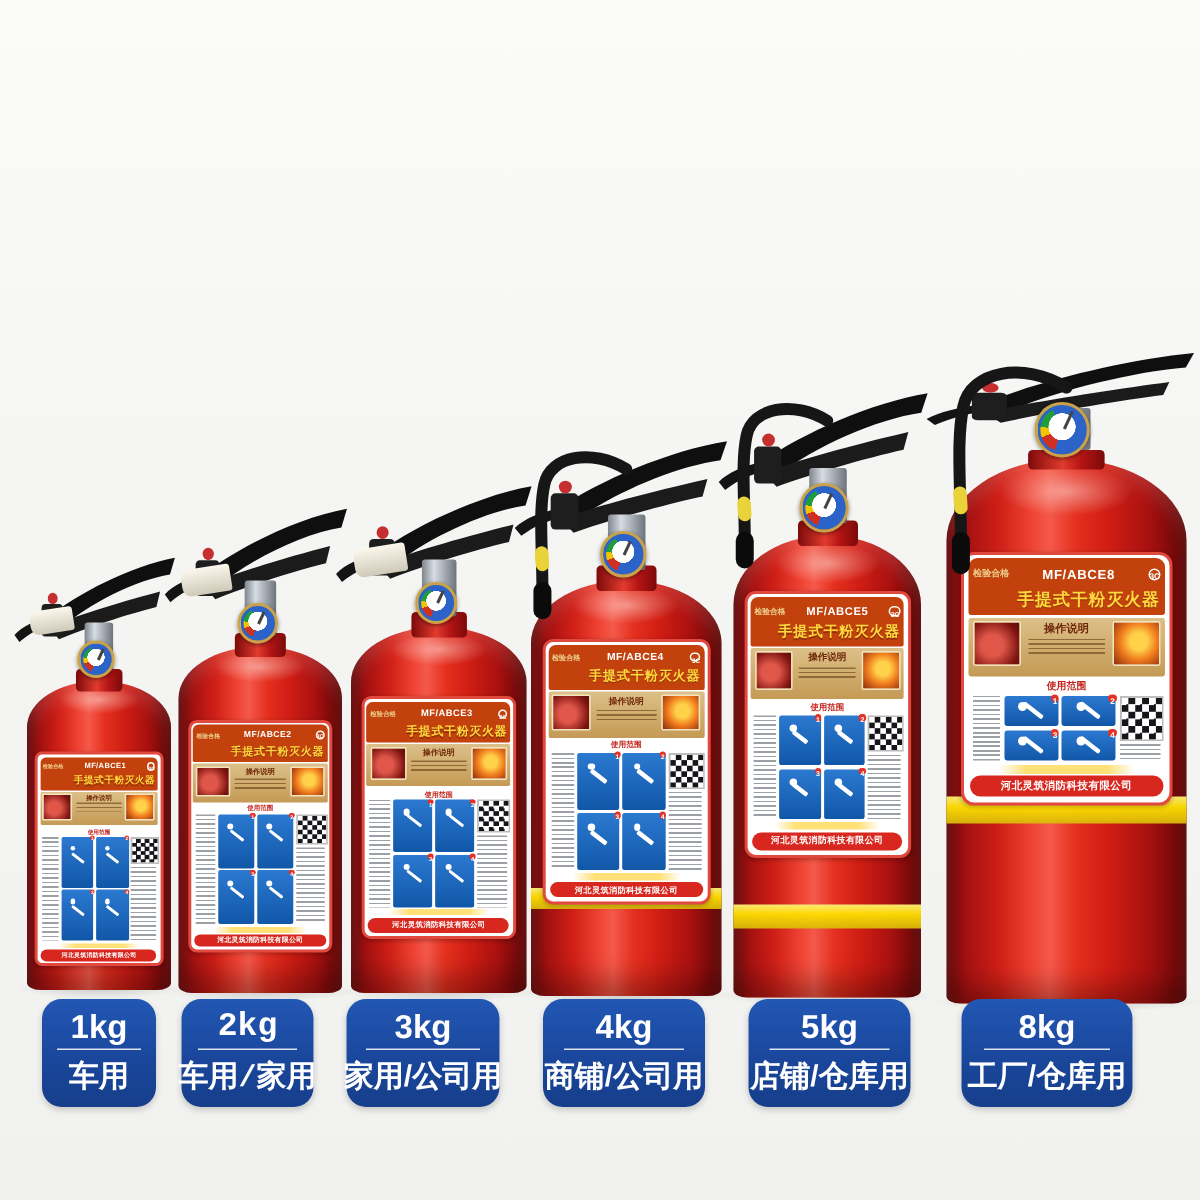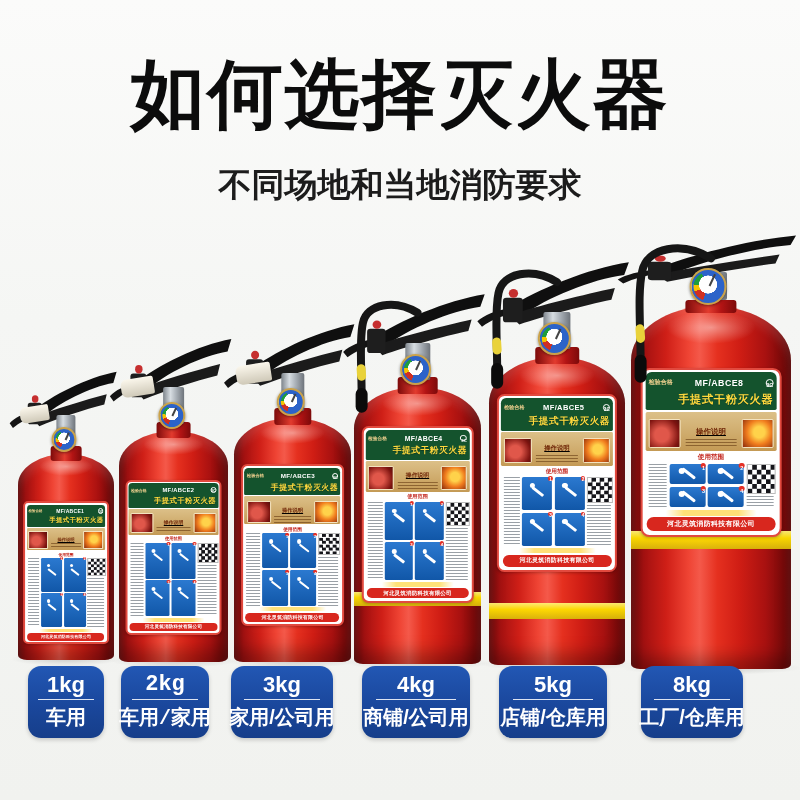--- a/index.html
+++ b/index.html
@@ -56,30 +56,30 @@
   .hose .hb{stroke:#e9d23a; stroke-width:9px;}
   .hose .ht{stroke:#0b0b0b; stroke-width:12px;}
   .band{position:absolute; left:0; right:0; height:5%; min-height:10px; z-index:3;
     background:linear-gradient(180deg,#fff27a,#ffe000 40%,#d9b80a); opacity:.95;}
   
   .label{position:absolute; left:50%; transform:translateX(-50%);
     top:var(--lt); height:var(--lh); width:82%; z-index:5;
     background:#fff; border:2px solid #e2493e; border-radius:.8em;
     font-size:var(--fs); display:flex; flex-direction:column; overflow:hidden;
     box-shadow:0 1px 3px rgba(0,0,0,.25); padding:.25em;}
-  .lbl-red{background:#14532d; border-radius:.55em .55em .15em .15em; padding:.15em .3em .3em;}
+  .lbl-red{background:#c2410c; border-radius:.55em .55em .15em .15em; padding:.15em .3em .3em;}
   .lbl-headrow{display:flex; align-items:center; justify-content:space-between; height:1.6em;}
   .brand{font-size:.55em; color:#eccf8d; font-weight:700; white-space:nowrap;}
   .model{font-size:.8em; color:#ffffff; font-weight:800; letter-spacing:.05em; white-space:nowrap;}
   .cc{width:1.1em; height:1.1em; border:1px solid #fff; border-radius:50%; color:#fff;
     font-size:.5em; line-height:2.1em; text-align:center; font-weight:700; flex:none;}
   .lbl-title{color:#ffd83d; font-weight:800; text-align:right; font-size:1.02em;
     letter-spacing:.06em; white-space:nowrap; text-shadow:0 1px 0 rgba(0,0,0,.25);}
-  .lbl-op{background:linear-gradient(180deg,#dcc088,#c49a55); display:flex; align-items:flex-end;
-    gap:.25em; padding:.25em .3em; height:3.1em; margin-top:.15em; border-radius:.15em;text-decoration:underline;}
+  .lbl-op{background:linear-gradient(180deg,#dcc088,#c49a55); display:flex; align-items:flex-start;
+    gap:.25em; padding:.25em .3em; height:3.1em; margin-top:.15em; border-radius:.15em;}
   .thumb{width:24%; height:82%; border:1px solid #f3e3c0; border-radius:.15em; flex:none;}
   .thumb-l{background:radial-gradient(circle at 40% 55%, #e0574a 0 30%, #7e1410 75%, #55100c);}
   .thumb-r{background:radial-gradient(circle at 55% 45%, #ffd24a 0 25%, #f07c1e 55%, #8a2a0c);}
   .op-mid{flex:1; display:flex; flex-direction:column; align-items:center; gap:.18em;}
   .op-title{font-size:.68em; font-weight:800; color:#6f2607; white-space:nowrap;}
   .op-lines{width:92%; height:.9em;
     background:repeating-linear-gradient(180deg, rgba(92,49,10,.55) 0 1px, rgba(0,0,0,0) 1px 3px);}
   .lbl-use{flex:1; display:flex; flex-direction:column; padding:.2em .25em 0; min-height:0;}
   .use-title{font-size:.6em; color:#c3251d; font-weight:800; text-align:center; white-space:nowrap;}
   .use-grid{flex:1; display:flex; gap:.25em; margin-top:.15em; min-height:0;}
@@ -100,45 +100,43 @@
   .footline{height:.55em; margin:.2em auto .15em; width:72%; border-radius:.2em;
     background:linear-gradient(90deg, rgba(255,226,120,0), #ffe178 20%, #ffe178 80%, rgba(255,226,120,0));}
   .lbl-company{background:#d8271e; color:#fff; font-size:.64em; font-weight:700;
     text-align:center; padding:.3em 0; border-radius:1em; margin:0 .2em .1em;
     white-space:nowrap; overflow:hidden; letter-spacing:.04em;}
   
   .e1{left:18px;  top:372px; width:96px;  height:288px; --th:206px; --fs:6.3px; --gd:21px; --lt:23%; --lh:66%;}
   .e2{left:119px; top:340px; width:109px; height:322px; --th:231px; --fs:7.2px; --gd:23px; --lt:21%; --lh:64%;}
   .e3{left:234px; top:325px; width:117px; height:337px; --th:244px; --fs:7.8px; --gd:24px; --lt:19%; --lh:63%;}
   .e4{left:354px; top:295px; width:127px; height:369px; --th:277px; --fs:8.6px; --gd:27px; --lt:14%; --lh:61%;}
-  .e5{left:489px; top:263px; width:136px; height:402px; --th:308px; --fs:9.4px; --gd:29px; --lt:12%; --lh:55%;}
+  .e5{left:489px; top:263px; width:125px; height:402px; --th:308px; --fs:9.4px; --gd:29px; --lt:12%; --lh:55%;}
   .e6{left:631px; top:236px; width:160px; height:433px; --th:363px; --fs:11px;  --gd:33px; --lt:17%; --lh:44%;}
   .e4 .band{top:74%;} .e5 .band{top:80%;} .e6 .band{top:62%;}
   
   .badge{position:absolute; top:666px; height:72px; border-radius:13px; z-index:8;
     background:linear-gradient(180deg,#2257b4 0%,#1a479c 55%,#163e8a 100%);
     display:flex; flex-direction:column; align-items:center; justify-content:center;
     color:#fff; box-shadow:0 2px 4px rgba(0,0,0,.18);}
   .bw{font-size:22px; font-weight:800; line-height:1.05;}
   .bdiv{width:74%; height:1.5px; background:rgba(255,255,255,.85); margin:3px 0 4px;}
   .bu{font-size:20px; font-weight:700; white-space:nowrap;}
   .b1{left:28px;  width:76px;}
   .b2{left:121px; width:88px;font-family:Liberation Mono, monospace;}
   .b3{left:231px; width:102px;}
   .b4{left:362px; width:108px;text-align:right;}
   .b5{left:499px; width:108px;}
-  .b6{left:641px; width:102px;}
+  .b6{left:641px; width:114px;}
 </style>
 </head>
 <body>
 
 <div id="stage">
-  <div class="title">如何选择灭火器</div>
   <div class="subtitle">
-    <div>不同场地和当地消防要求</div>
   </div>
   <div id="ext-mount">
   <div class="ext e1">
     <div class="gshadow"></div>
 
     <div class="headwrap">
       <svg class="handle" viewBox="0 0 140 70" preserveAspectRatio="none">
         <path d="M28,46 C18,48 8,52 2,58 L6,63 C14,57 22,53 30,52 Z" fill="#141414"></path>
         <path d="M28,46 C54,28 96,9 132,3 L128,15 C100,19 62,36 40,53 Z" fill="#0f0f0f"></path>
         <path d="M30,52 C56,43 94,33 120,27 L117,38 C94,43 60,53 38,61 Z" fill="#1b1b1b"></path>

